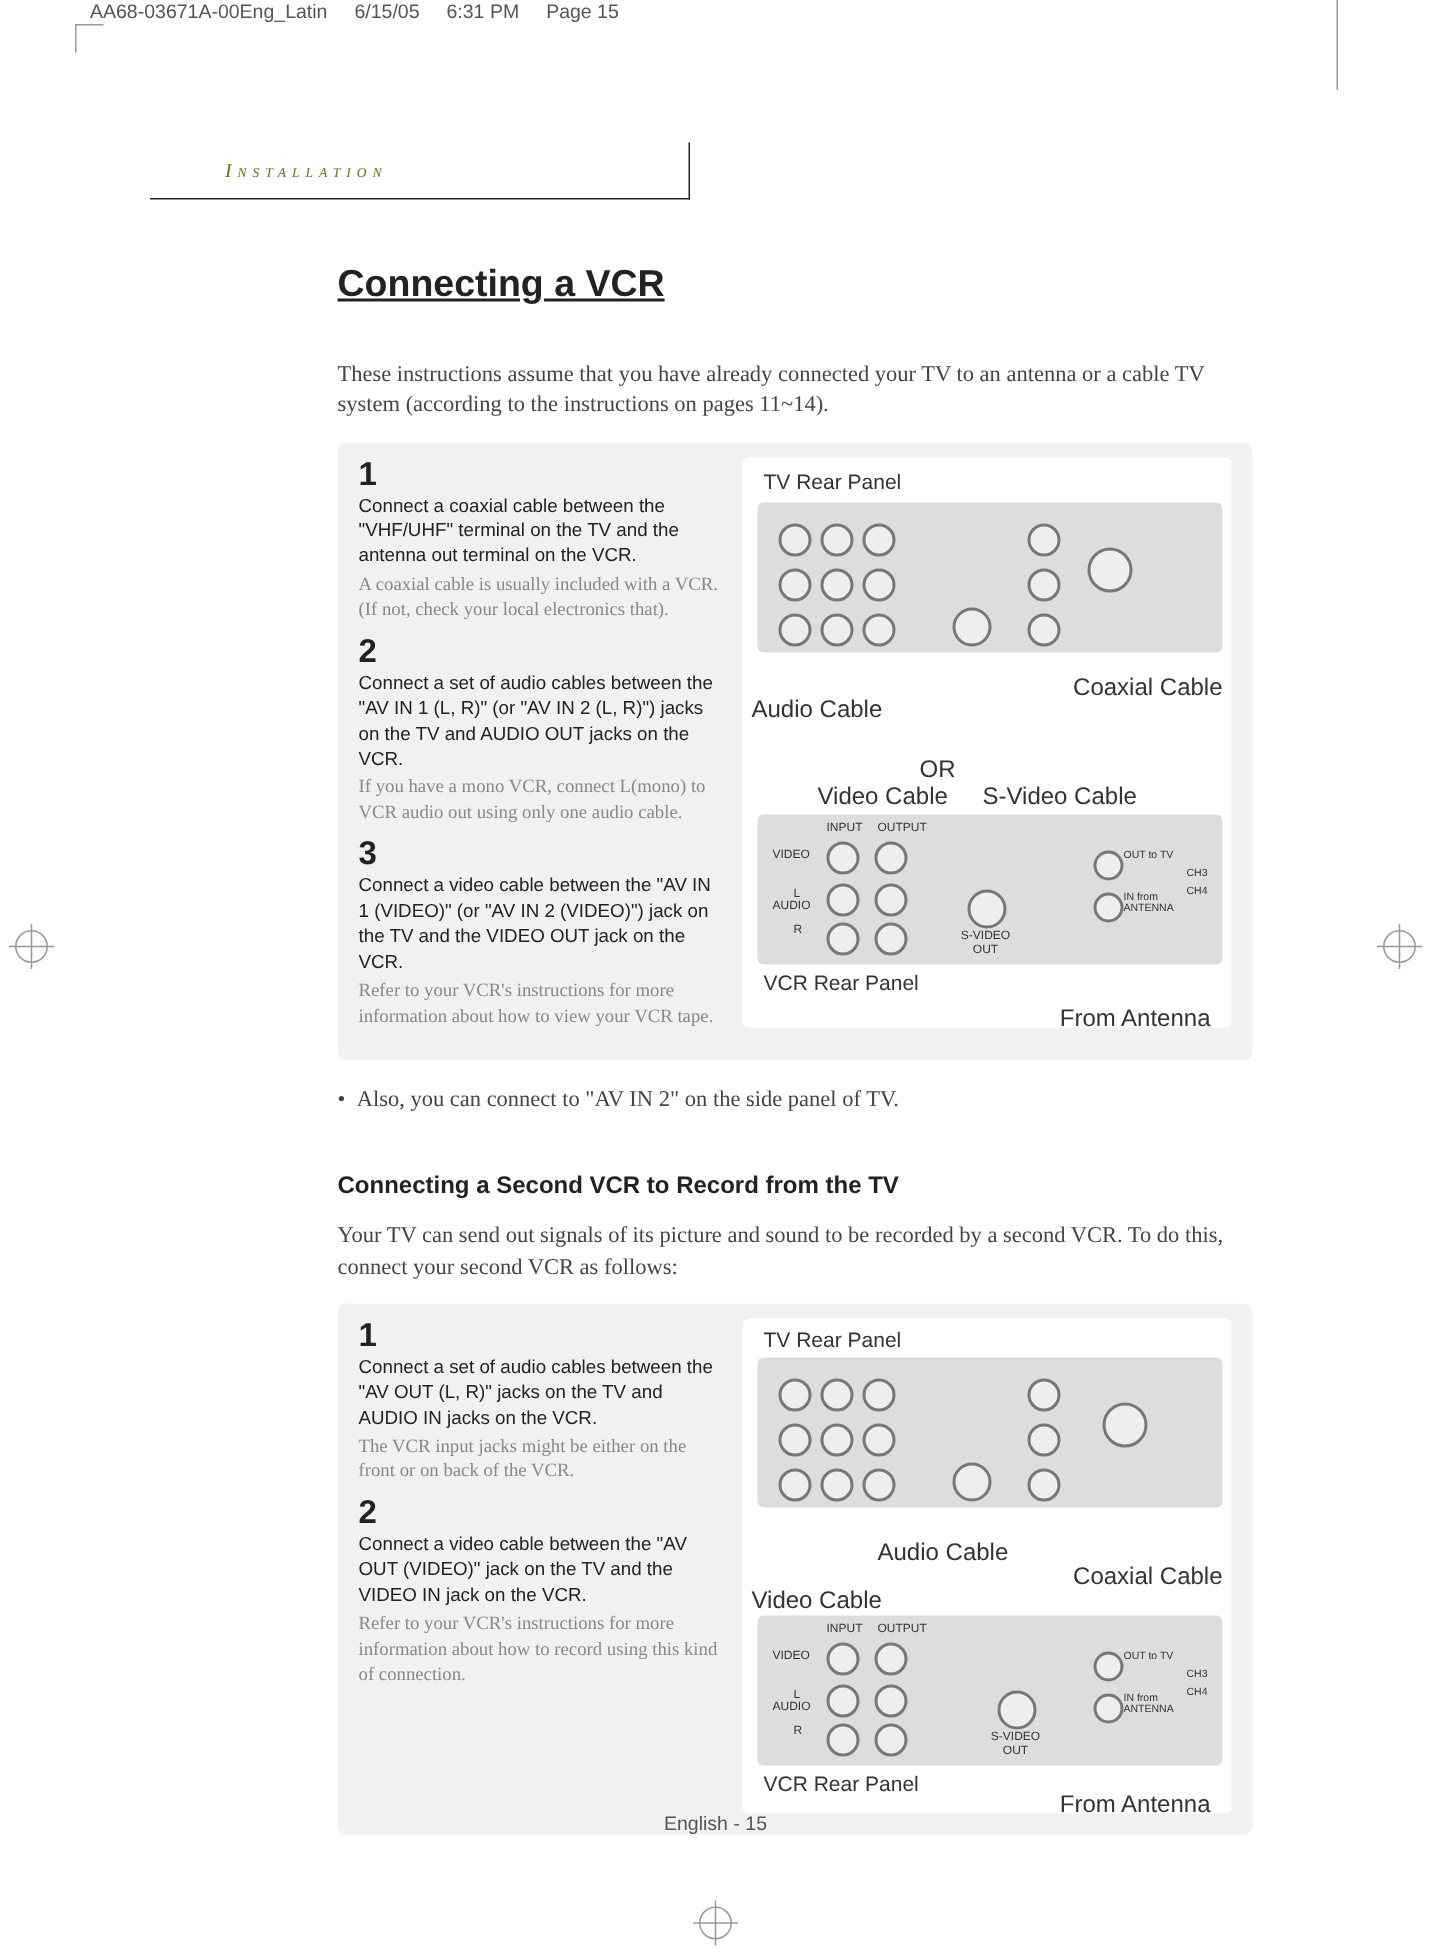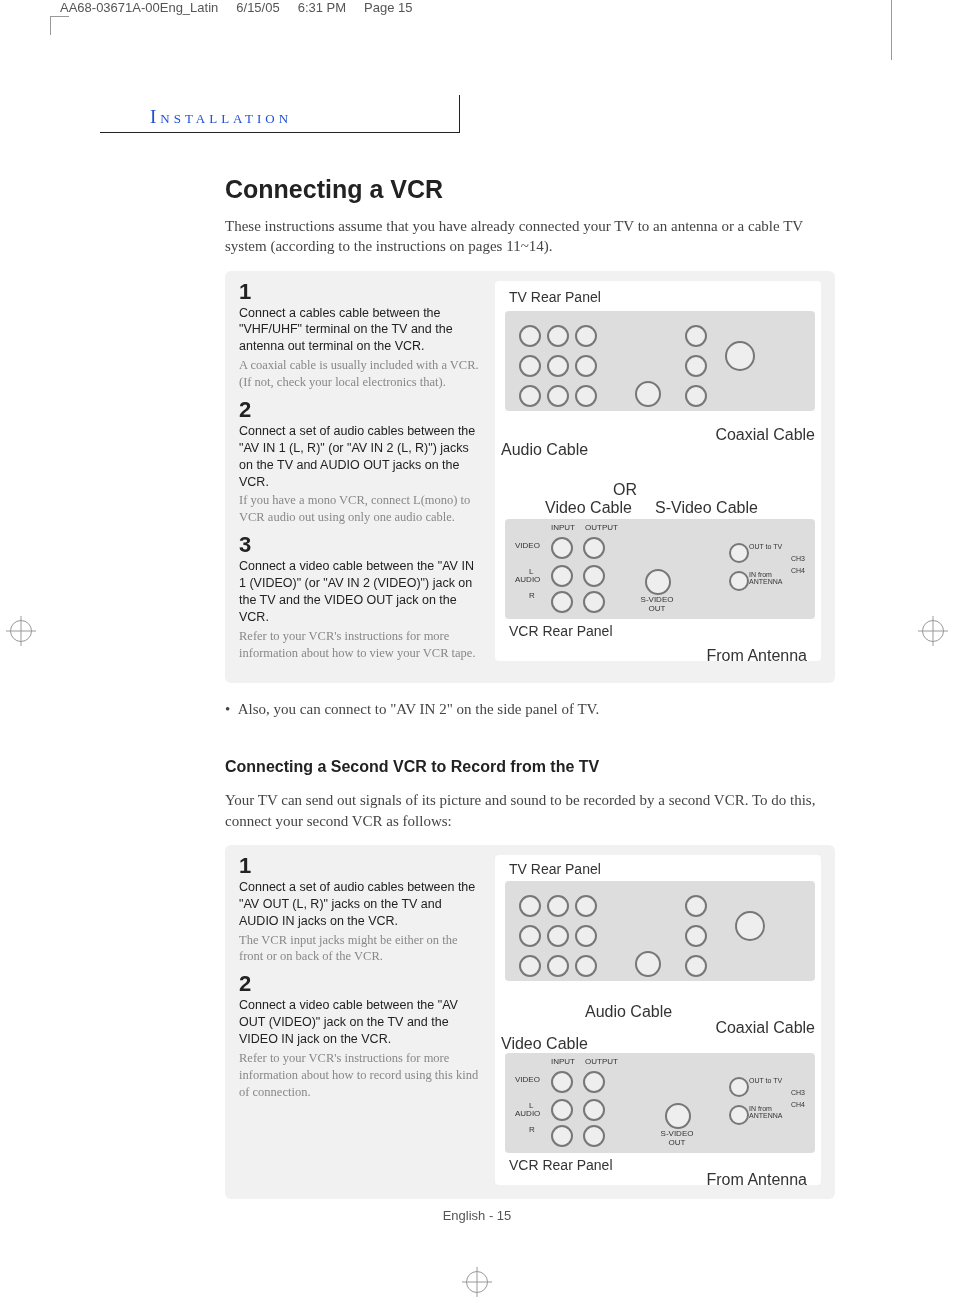--- a/index.html
+++ b/index.html
@@ -71,37 +71,39 @@
     height: 38px;
     border-right: 1px solid #222;
     border-bottom: 1px solid #222;
     box-sizing: border-box;
   }
   .header-label {
     position: absolute;
     top: 106px;
     left: 150px;
     font-family: Georgia, serif;
-    font-size: 19px;
+    font-size: 13px;
     letter-spacing: 4px;
     font-variant: small-caps;
-    color: #1d4ed8;
+    color: #4d7c0f;
+    font-style: italic;
   }
   .content {
     position: absolute;
     top: 175px;
     left: 225px;
     width: 610px;
   }
   h1.title {
     font-family: Arial, Helvetica, sans-serif;
     font-weight: bold;
     font-size: 25px;
     color: #222;
-    margin: 0 0 12px 0;
+    margin: 0 0 36px 0;
+    text-decoration: underline;
   }
   p.intro {
     font-size: 15px;
     line-height: 1.35;
     color: #444;
     margin: 0 0 14px 0;
   }
   .section {
     background: #f1f1f1;
     border-radius: 6px;
@@ -208,21 +210,21 @@
   <div class="header-box"></div>
   <div class="header-label">Installation</div>
 
   <div class="content">
     <h1 class="title">Connecting a VCR</h1>
     <p class="intro">These instructions assume that you have already connected your TV to an antenna or a cable TV system (according to the instructions on pages 11~14).</p>
 
     <div class="section">
       <div class="steps">
         <p class="step-num">1</p>
-        <p class="step-bold">Connect a cables cable between the "VHF/UHF" terminal on the TV and the antenna out terminal on the VCR.</p>
+        <p class="step-bold">Connect a coaxial cable between the "VHF/UHF" terminal on the TV and the antenna out terminal on the VCR.</p>
         <p class="step-body">A coaxial cable is usually included with a VCR. (If not, check your local electronics that).</p>
 
         <p class="step-num">2</p>
         <p class="step-bold">Connect a set of audio cables between the "AV IN 1 (L, R)" (or "AV IN 2 (L, R)") jacks on the TV and AUDIO OUT jacks on the VCR.</p>
         <p class="step-body">If you have a mono VCR, connect L(mono) to VCR audio out using only one audio cable.</p>
 
         <p class="step-num">3</p>
         <p class="step-bold">Connect a video cable between the "AV IN 1 (VIDEO)" (or "AV IN 2 (VIDEO)") jack on the TV and the VIDEO OUT jack on the VCR.</p>
         <p class="step-body">Refer to your VCR's instructions for more information about how to view your VCR tape.</p>
       </div>

